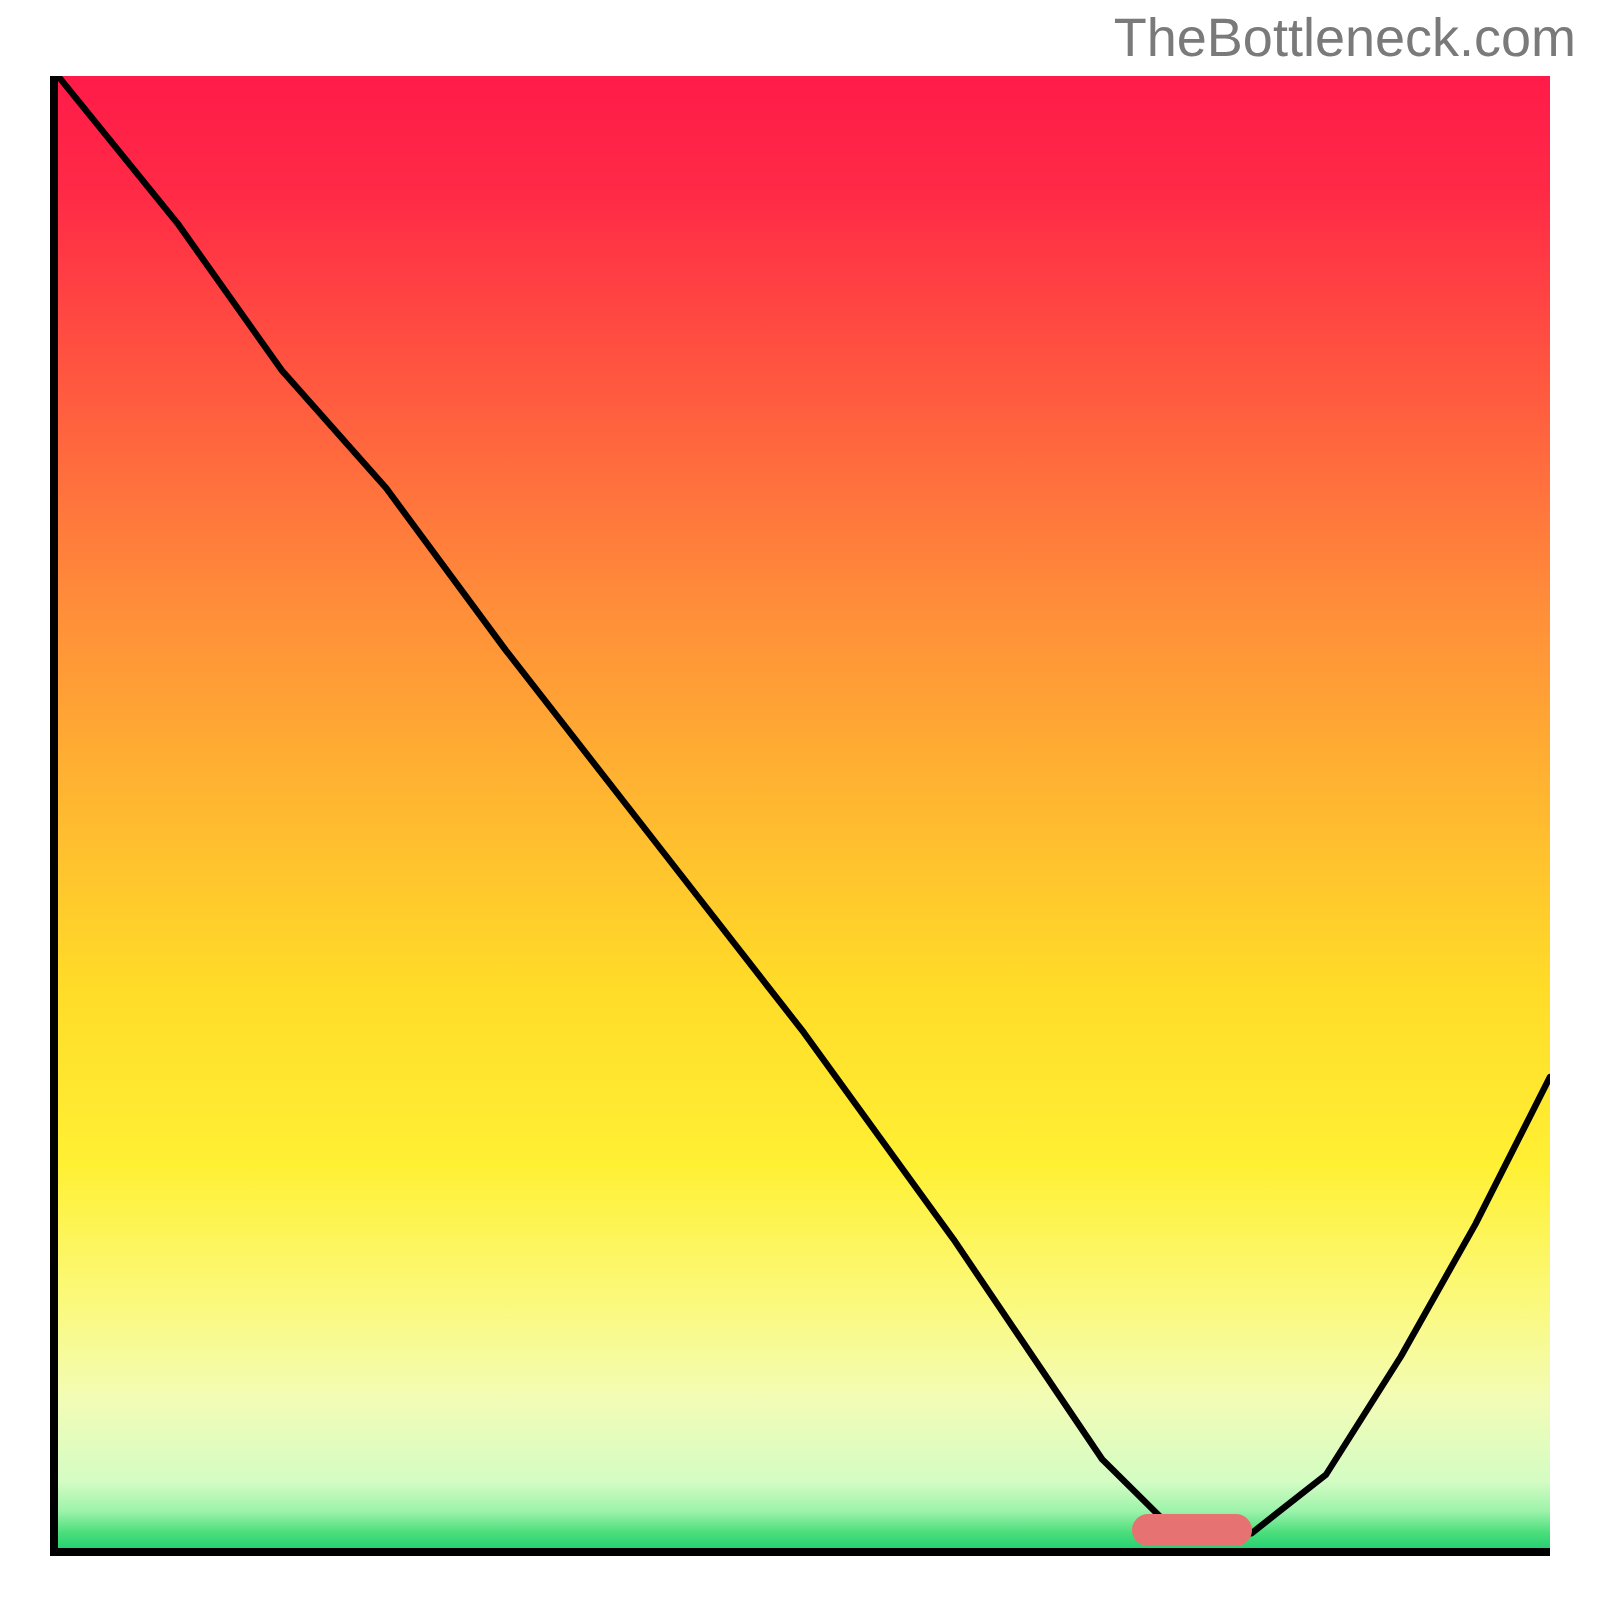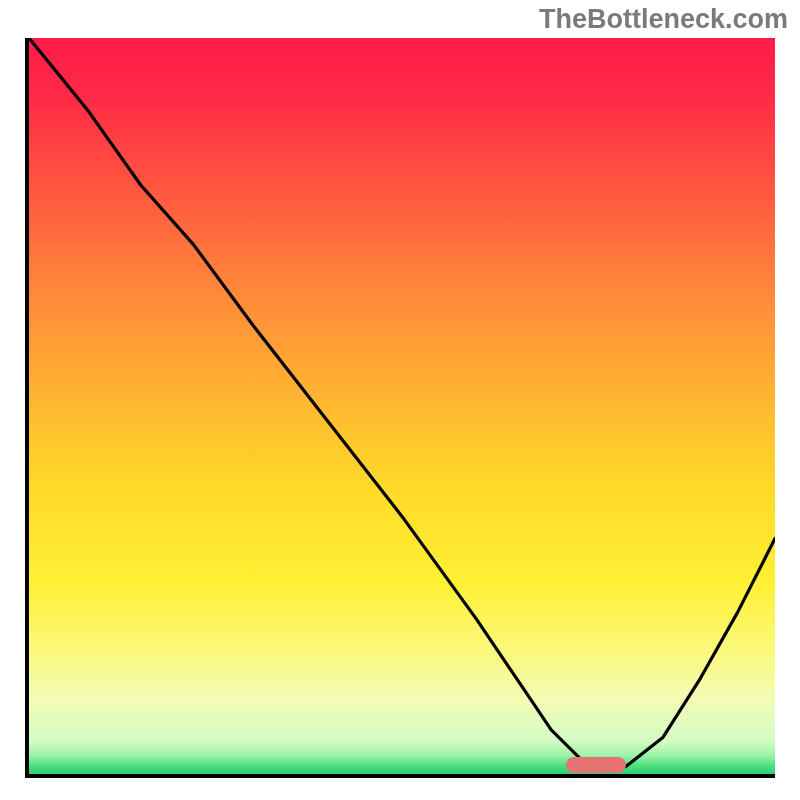--- a/index.html
+++ b/index.html
@@ -14,21 +14,21 @@
   .stage {
     position: relative;
     width: 800px;
     height: 800px;
   }
   .watermark {
     position: absolute;
     top: 4px;
     right: 12px;
     font-size: 27px;
-    font-weight: 700;
+    font-weight: 400;
     color: #7a7a7a;
     letter-spacing: 0;
     user-select: none;
   }
   .plot-frame {
     position: absolute;
     left: 25px;
     top: 38px;
     width: 750px;
     height: 740px;

